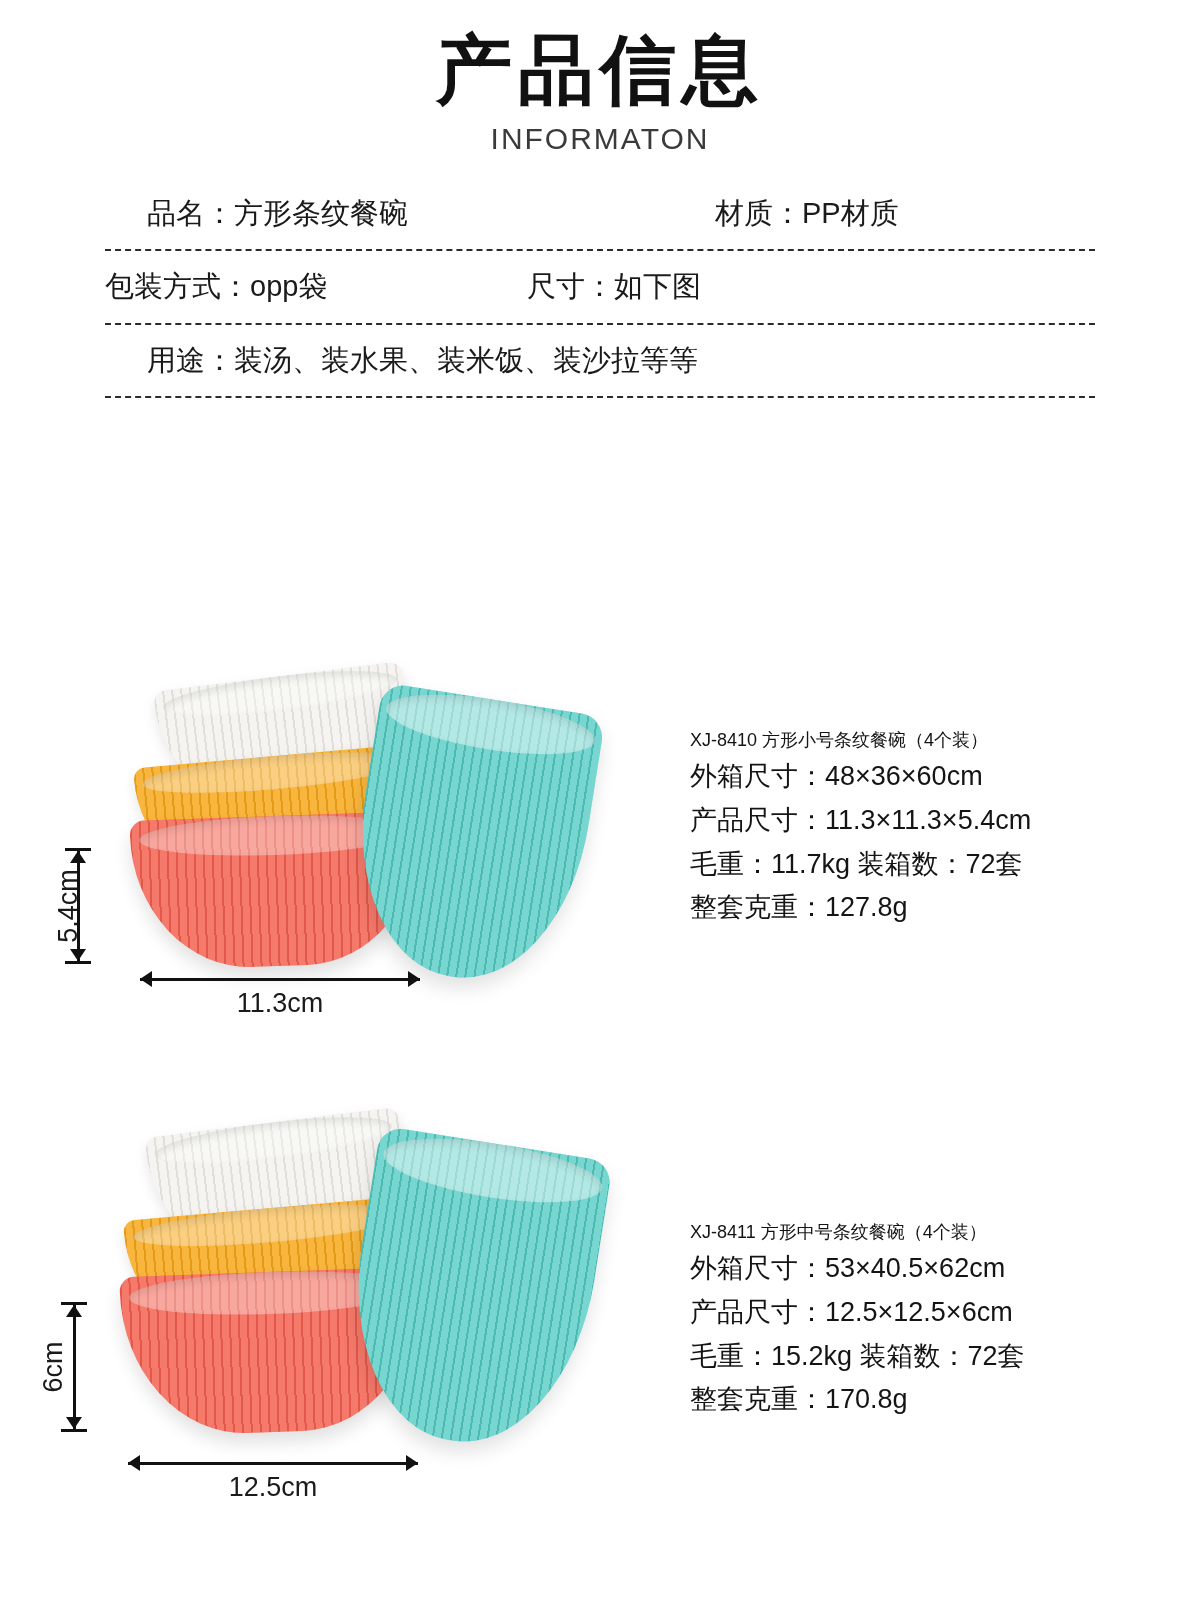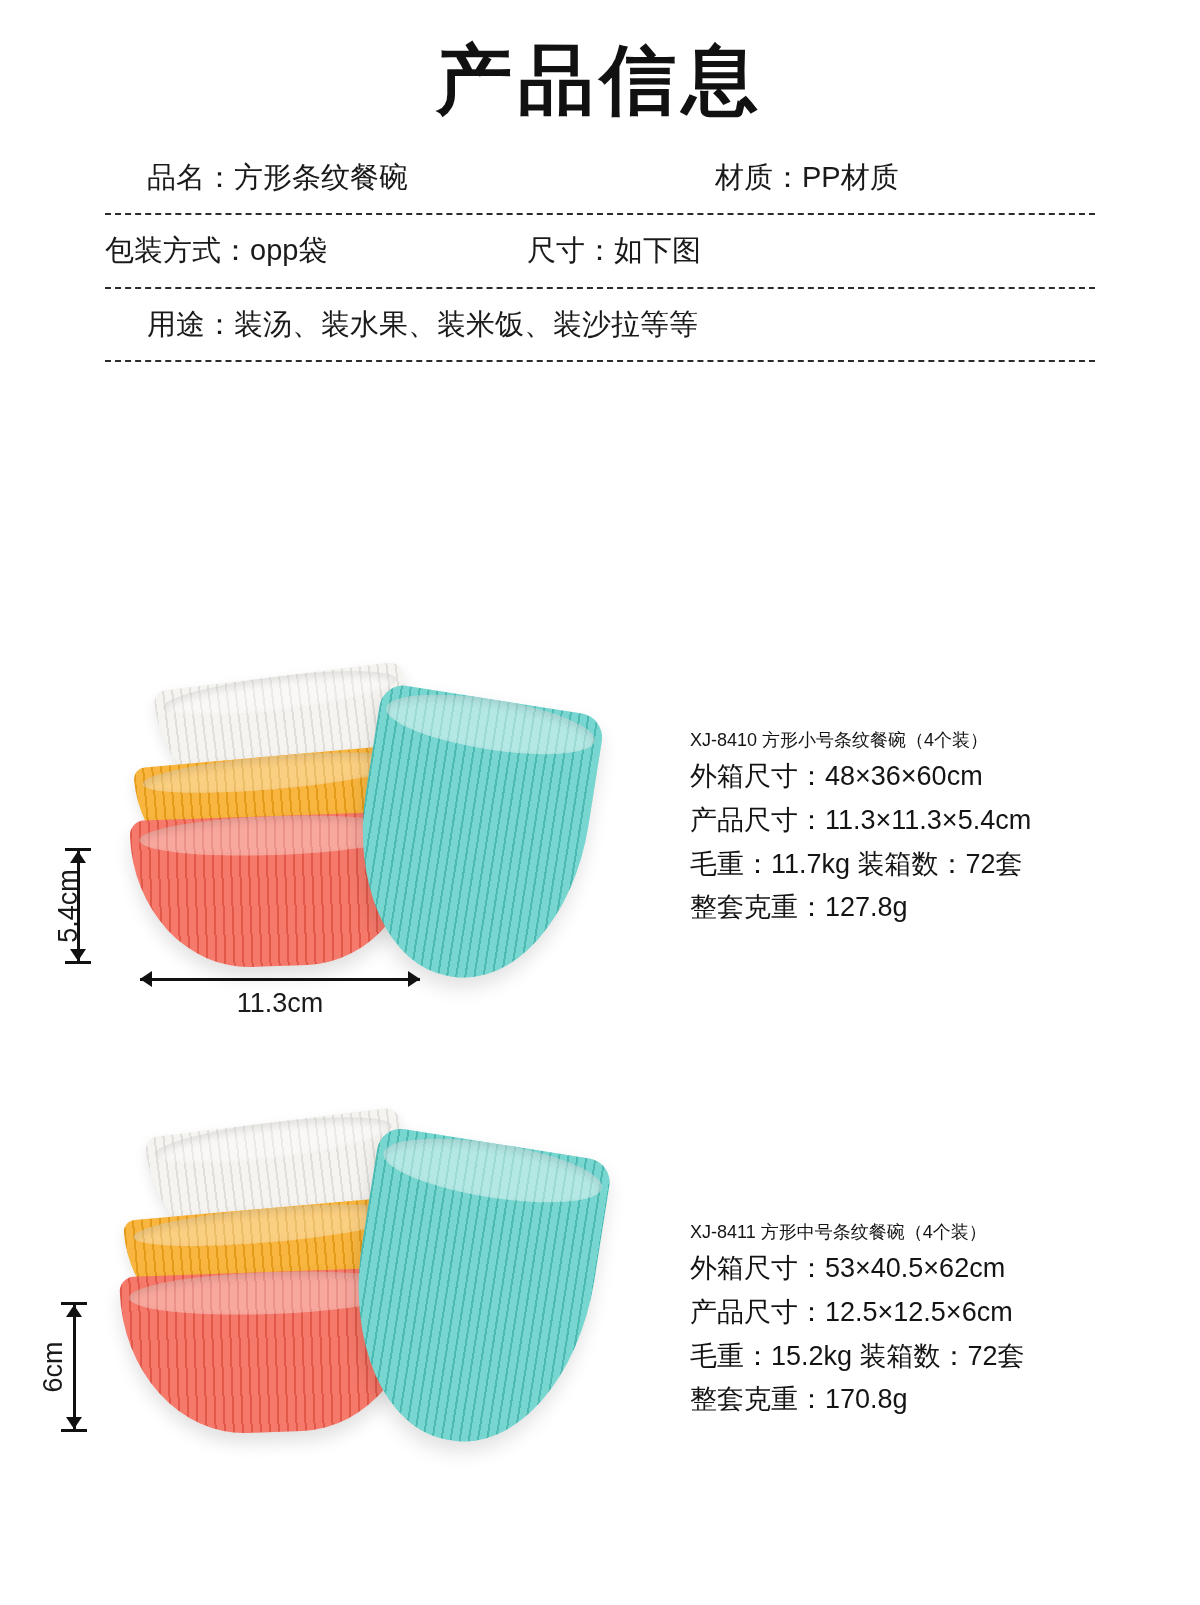--- a/index.html
+++ b/index.html
@@ -11,21 +11,21 @@
     width: 1200px;
     height: 1605px;
     position: relative;
     font-family: "Liberation Sans", "DejaVu Sans", sans-serif;
     color: #1a1a1a;
     overflow: hidden;
   }
 
   
   .header {
-    padding-top: 40px;
+    padding-top: 30px;
     text-align: center;
   }
   .title-cn {
     font-size: 76px;
     font-weight: bold;
     letter-spacing: 6px;
     line-height: 1.05;
     color: #111;
   }
   .title-en {
@@ -190,20 +190,21 @@
     color: #141414;
     white-space: nowrap;
   }
   .spec-line.first { font-size: 18px; }
 </style>
 </head>
 <body>
 
 <div class="header">
   <div class="title-cn">产品信息</div>
+  <div class="title-en">INFORMATON</div>
 </div>
 
 <div class="info-table">
 
   <div class="info-row">
     <div class="info-cell left">品名：方形条纹餐碗</div>
     <div class="info-cell right">材质：PP材质</div>
   </div>
   <div class="dash-line"></div>
 
@@ -330,20 +331,26 @@
 
     <div class="dim-v" style="left:14px; top:212px; height:130px;">
       <div class="line"></div>
       <div class="cap top"></div>
       <div class="cap bot"></div>
       <div class="arrow-up"></div>
       <div class="arrow-dn"></div>
       <div class="label">6cm</div>
     </div>
 
+    <div class="dim-h" style="left:68px; top:364px; width:290px;">
+      <div class="line"></div>
+      <div class="arrow-l"></div>
+      <div class="arrow-r"></div>
+      <div class="label">12.5cm</div>
+    </div>
 
   </div>
 
   <div class="specs" style="top:128px;">
     <div class="spec-line first">XJ-8411 方形中号条纹餐碗（4个装）</div>
     <div class="spec-line">外箱尺寸：53×40.5×62cm</div>
     <div class="spec-line">产品尺寸：12.5×12.5×6cm</div>
     <div class="spec-line">毛重：15.2kg   装箱数：72套</div>
     <div class="spec-line">整套克重：170.8g</div>
   </div>

